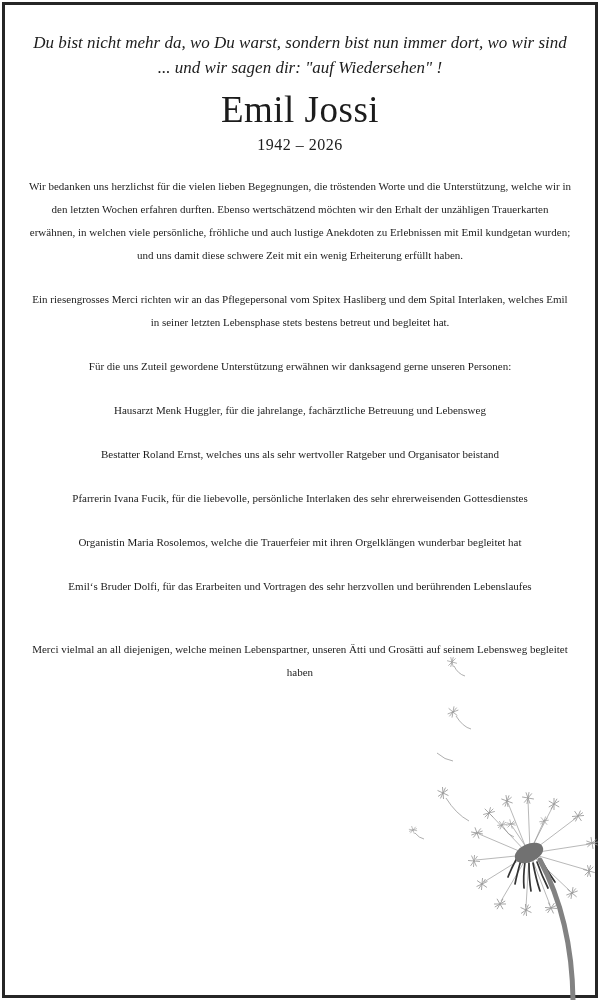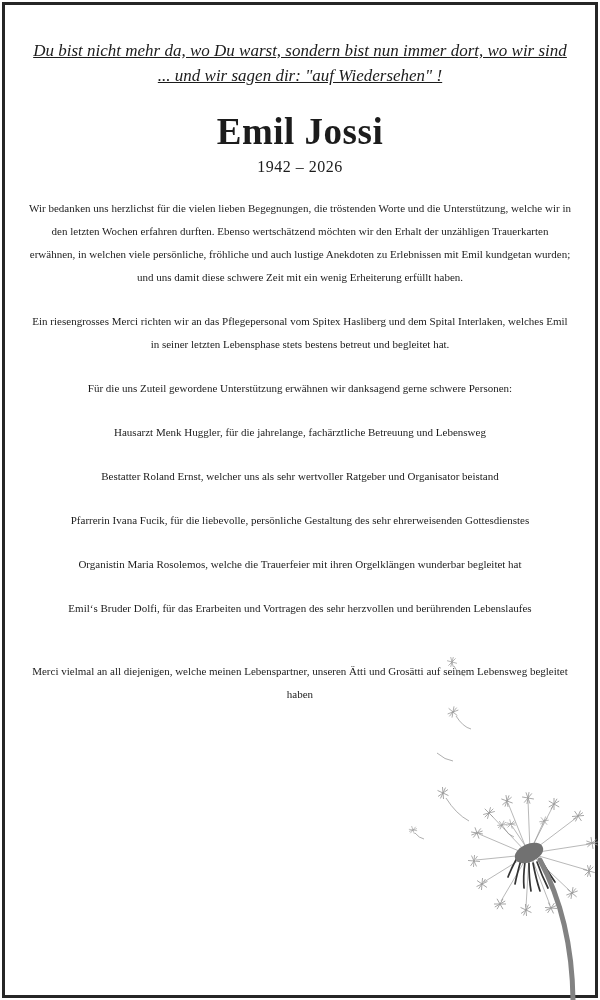--- a/index.html
+++ b/index.html
@@ -21,28 +21,27 @@
     position: absolute; inset: 0;
     padding: 26px 28px 0;
     box-sizing: border-box;
     text-align: center;
     z-index: 1;
   }
   .quote {
     font-style: italic;
     font-size: 17px;
     line-height: 25px;
-    margin: 12px 4px;
-    text-decoration: underline;
+    margin: 4px 4px;
   }
   .name {
     font-size: 37px;
-    font-weight: 700;
+    font-weight: 400;
     line-height: 44px;
-    margin-top: 22px;
+    margin-top: 8px;
     letter-spacing: 0.5px;
   }
   .years {
     font-size: 16px;
     margin-top: 4px;
     letter-spacing: 0.5px;
   }
   .body-text { margin-top: 21px; }
   .body-text p {
     font-size: 11px;
@@ -64,24 +63,24 @@
 <div class="frame"></div>
 
 <div class="page">
   <div class="quote">Du bist nicht mehr da, wo Du warst, sondern bist nun immer dort, wo wir sind ... und wir sagen dir: "auf Wiedersehen" !</div>
   <div class="name">Emil Jossi</div>
   <div class="years">1942 – 2026</div>
 
   <div class="body-text">
     <p>Wir bedanken uns herzlichst für die vielen lieben Begegnungen, die tröstenden Worte und die Unterstützung, welche wir in den letzten Wochen erfahren durften. Ebenso wertschätzend möchten wir den Erhalt der unzähligen Trauerkarten erwähnen, in welchen viele persönliche, fröhliche und auch lustige Anekdoten zu Erlebnissen mit Emil kundgetan wurden; und uns damit diese schwere Zeit mit ein wenig Erheiterung erfüllt haben.</p>
     <p>Ein riesengrosses Merci richten wir an das Pflegepersonal vom Spitex Hasliberg und dem Spital Interlaken, welches Emil in seiner letzten Lebensphase stets bestens betreut und begleitet hat.</p>
-    <p>Für die uns Zuteil gewordene Unterstützung erwähnen wir danksagend gerne schwere Personen:</p>
+    <p>Für die uns Zuteil gewordene Unterstützung erwähnen wir danksagend gerne unseren Personen:</p>
     <p>Hausarzt Menk Huggler, für die jahrelange, fachärztliche Betreuung und Lebensweg</p>
-    <p>Bestatter Roland Ernst, welcher uns als sehr wertvoller Ratgeber und Organisator beistand</p>
-    <p>Pfarrerin Ivana Fucik, für die liebevolle, persönliche Gestaltung des sehr ehrerweisenden Gottesdienstes</p>
+    <p>Bestatter Roland Ernst, welches uns als sehr wertvoller Ratgeber und Organisator beistand</p>
+    <p>Pfarrerin Ivana Fucik, für die liebevolle, persönliche Interlaken des sehr ehrerweisenden Gottesdienstes</p>
     <p>Organistin Maria Rosolemos, welche die Trauerfeier mit ihren Orgelklängen wunderbar begleitet hat</p>
     <p>Emil‘s Bruder Dolfi, für das Erarbeiten und Vortragen des sehr herzvollen und berührenden Lebenslaufes</p>
     <p class="gap-xl">Merci vielmal an all diejenigen, welche meinen Lebenspartner, unseren Ätti und Grosätti auf seinem Lebensweg begleitet haben</p>
   </div>
 </div>
 
 <svg class="dandelion" viewBox="0 0 220 380" xmlns="http://www.w3.org/2000/svg">
   <defs>
     <g id="pappus" stroke-width="0.8">
       <line x1="-6" y1="0" x2="6" y2="0"></line>

